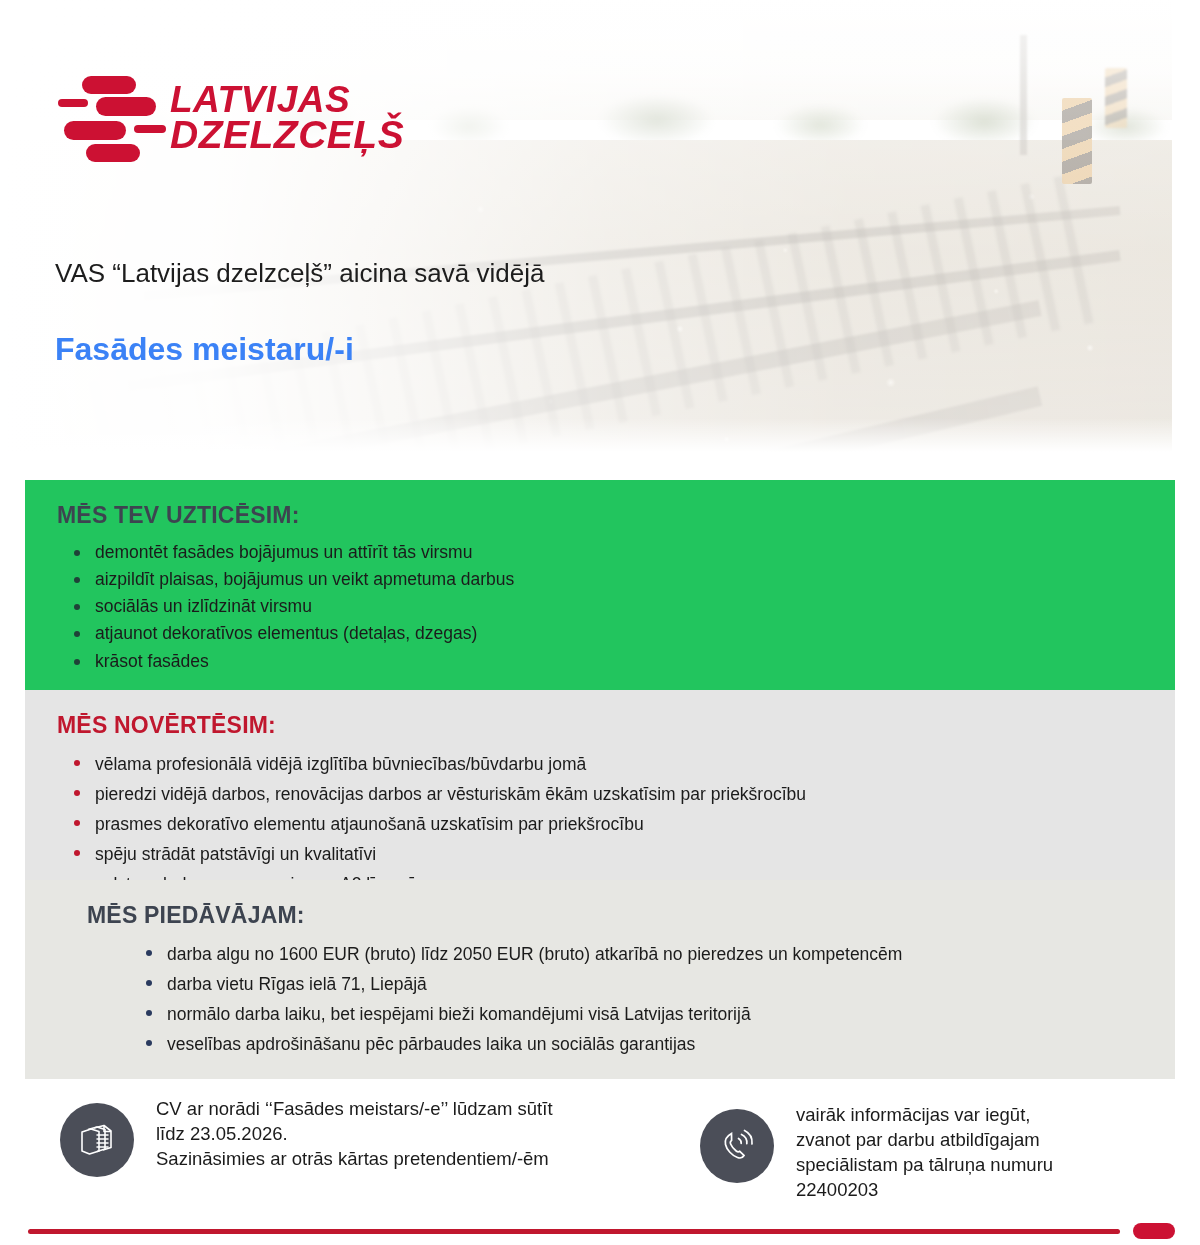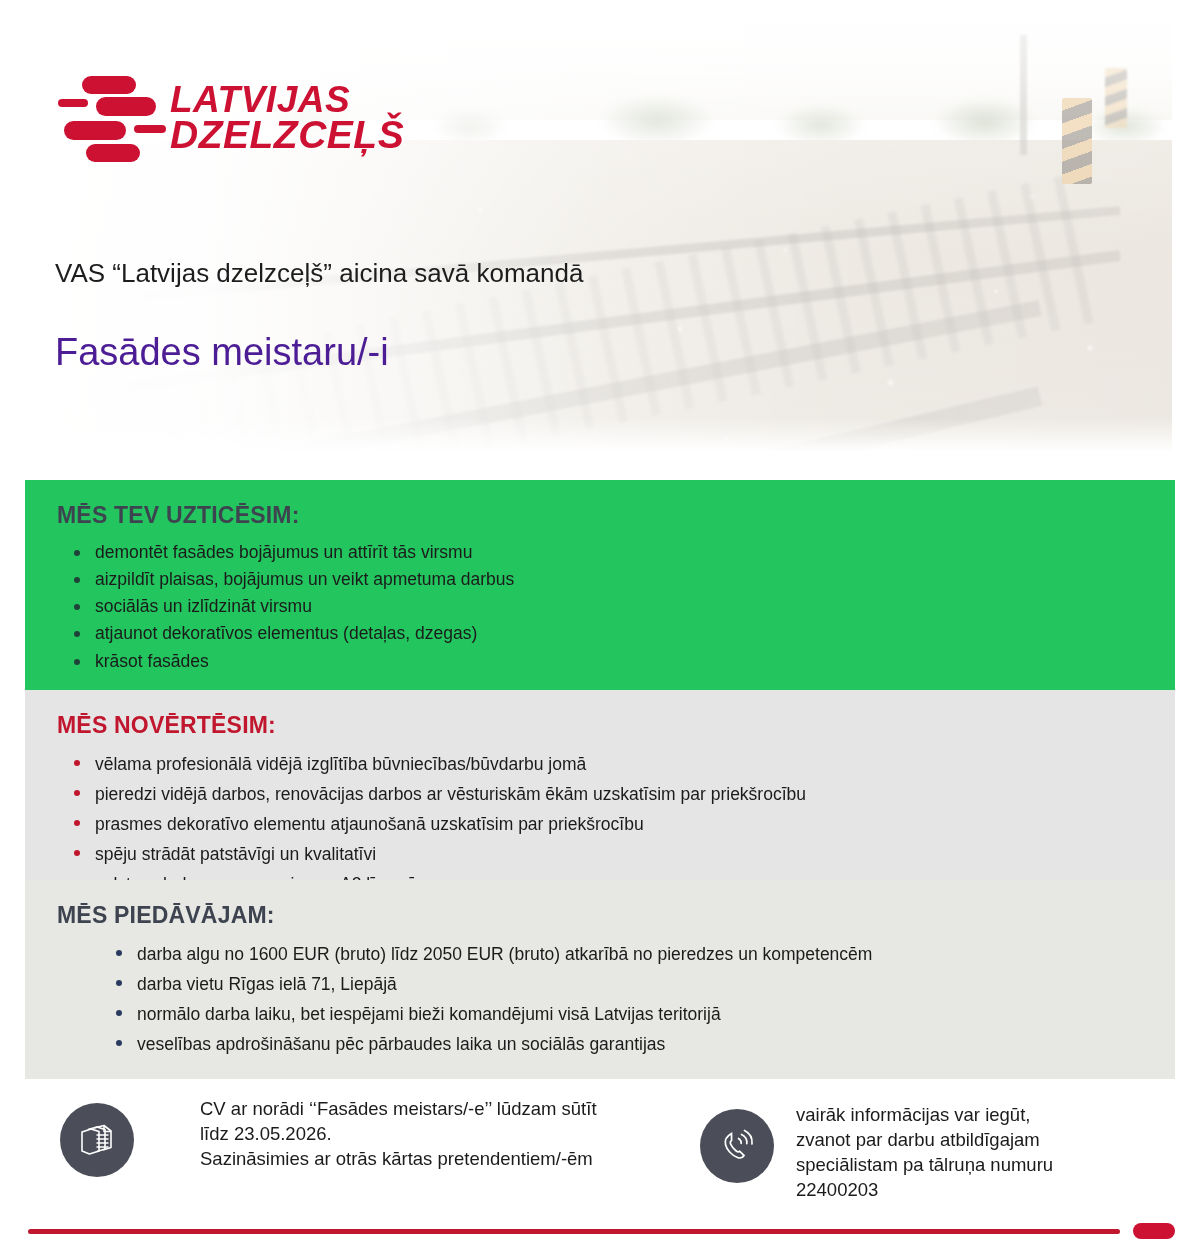--- a/index.html
+++ b/index.html
@@ -177,23 +177,23 @@
   .hero-sub {
     position: absolute;
     left: 55px; top: 258px;
     font-size: 26px;
     color: #1d1d1d;
     z-index: 5;
   }
   .hero-title {
     position: absolute;
     left: 55px; top: 331px;
-    font-size: 38px;
-    font-weight: normal;
-    color: #4c1d95;
+    font-size: 32px;
+    font-weight: bold;
+    color: #3b82f6;
     z-index: 5;
   }
 
   
   .section {
     position: absolute;
     left: 25px;
     width: 1150px;
     box-sizing: border-box;
     padding: 22px 0 20px 0;
@@ -234,31 +234,31 @@
   }
   ul.b-green li::before { background: #1f4238; }
   ul.b-red   li::before { background: #c0172e; }
   ul.b-navy  li::before { background: #2a3a5e; }
 
   ul.b-red li { line-height: 1.72; }
   ul.b-navy li { line-height: 1.72; margin-left: 42px; }
 
   #section-uzticesim { top: 480px; }
   #section-novertesim { top: 690px; }
-  #section-piedavajam { top: 880px; }
+  #section-piedavajam { top: 880px; padding-left: 30px; }
 
   
   .footer {
     position: absolute;
     left: 0; top: 1085px;
     width: 1200px;
     height: 130px;
   }
   .fblock { position: absolute; display: flex; }
-  .fb-left  { left: 60px;  top: 12px; width: 580px; gap: 44px; }
+  .fb-left  { left: 60px;  top: 12px; width: 580px; }
   .fb-right { left: 700px; top: 18px; width: 460px; }
 
   .circle-icon {
     width: 74px; height: 74px;
     border-radius: 50%;
     background: #4b4e58;
     flex: 0 0 74px;
     display: flex;
     align-items: center;
     justify-content: center;
@@ -317,21 +317,21 @@
       <span class="lb4"></span>
         <span class="lb5"></span>
         <span class="lb6"></span>
     </div>
     <div class="logo-text">
       <div class="logo-line1">LATVIJAS</div>
       <div class="logo-line2">DZELZCEĻŠ</div>
     </div>
   </div>
 
-  <div class="hero-sub">VAS “Latvijas dzelzceļš” aicina savā komandā</div>
+  <div class="hero-sub">VAS “Latvijas dzelzceļš” aicina savā vidējā</div>
   <div class="hero-title">Fasādes meistaru/-i</div>
 </div>
 
 <div class="section sec-shade" id="section-uzticesim">
   <h2 class="sec-title title-dark">MĒS TEV UZTICĒSIM:</h2>
   <ul class="bullets b-green">
     <li>demontēt fasādes bojājumus un attīrīt tās virsmu</li>
     <li>aizpildīt plaisas, bojājumus un veikt apmetuma darbus</li>
     <li>sociālās un izlīdzināt virsmu</li>
     <li>atjaunot dekoratīvos elementus (detaļas, dzegas)</li>

